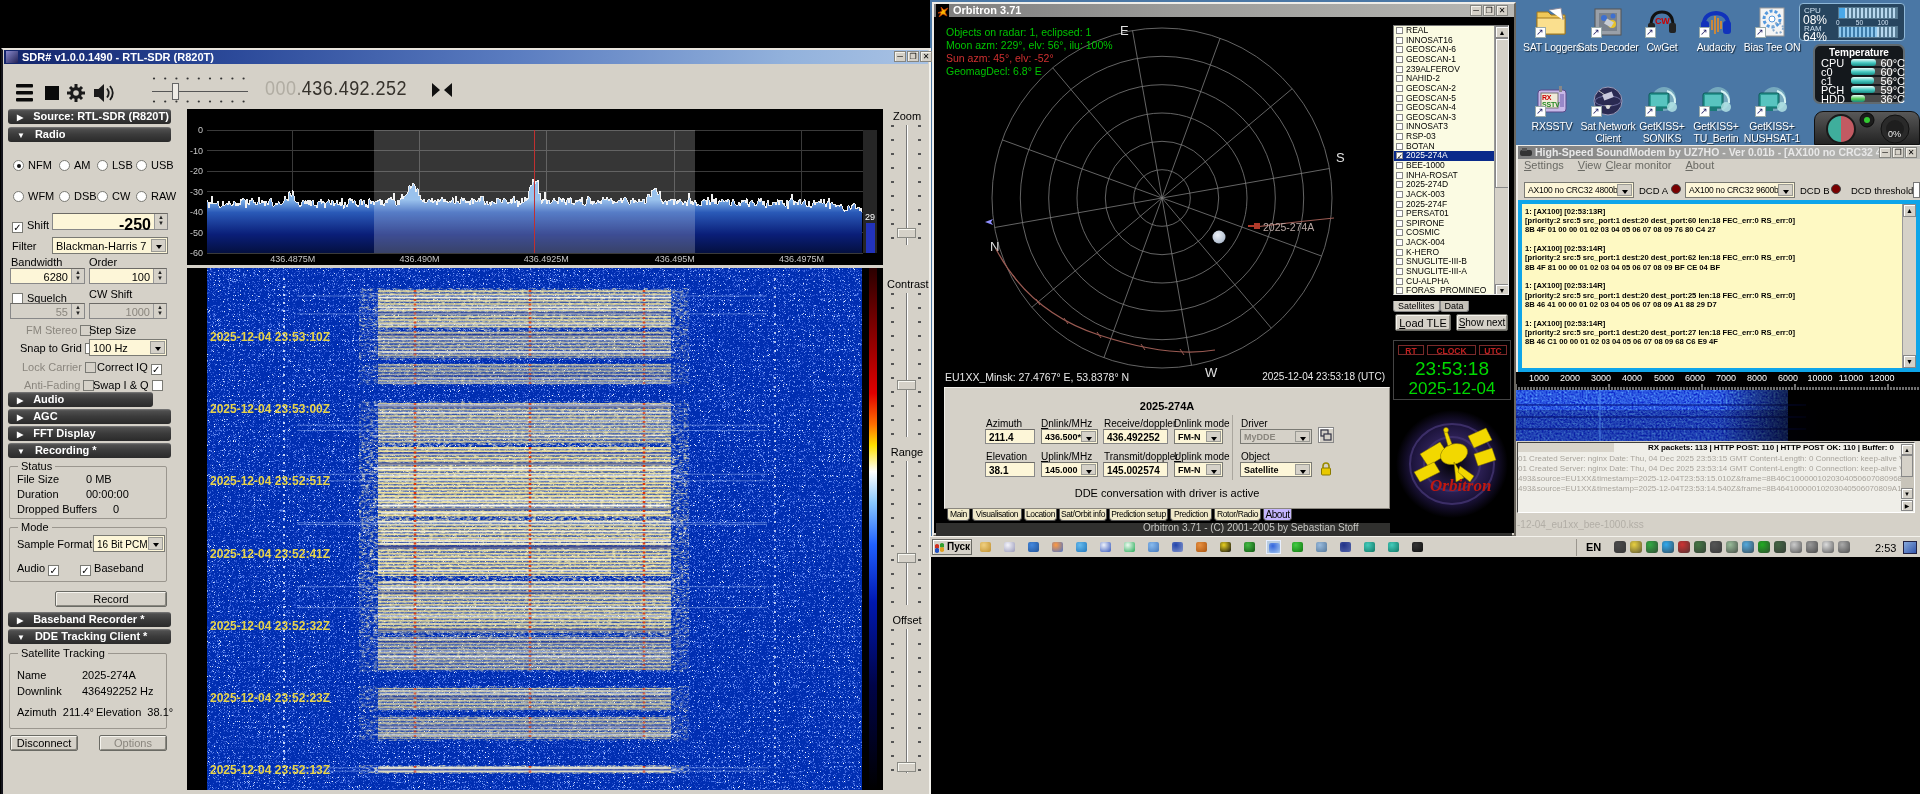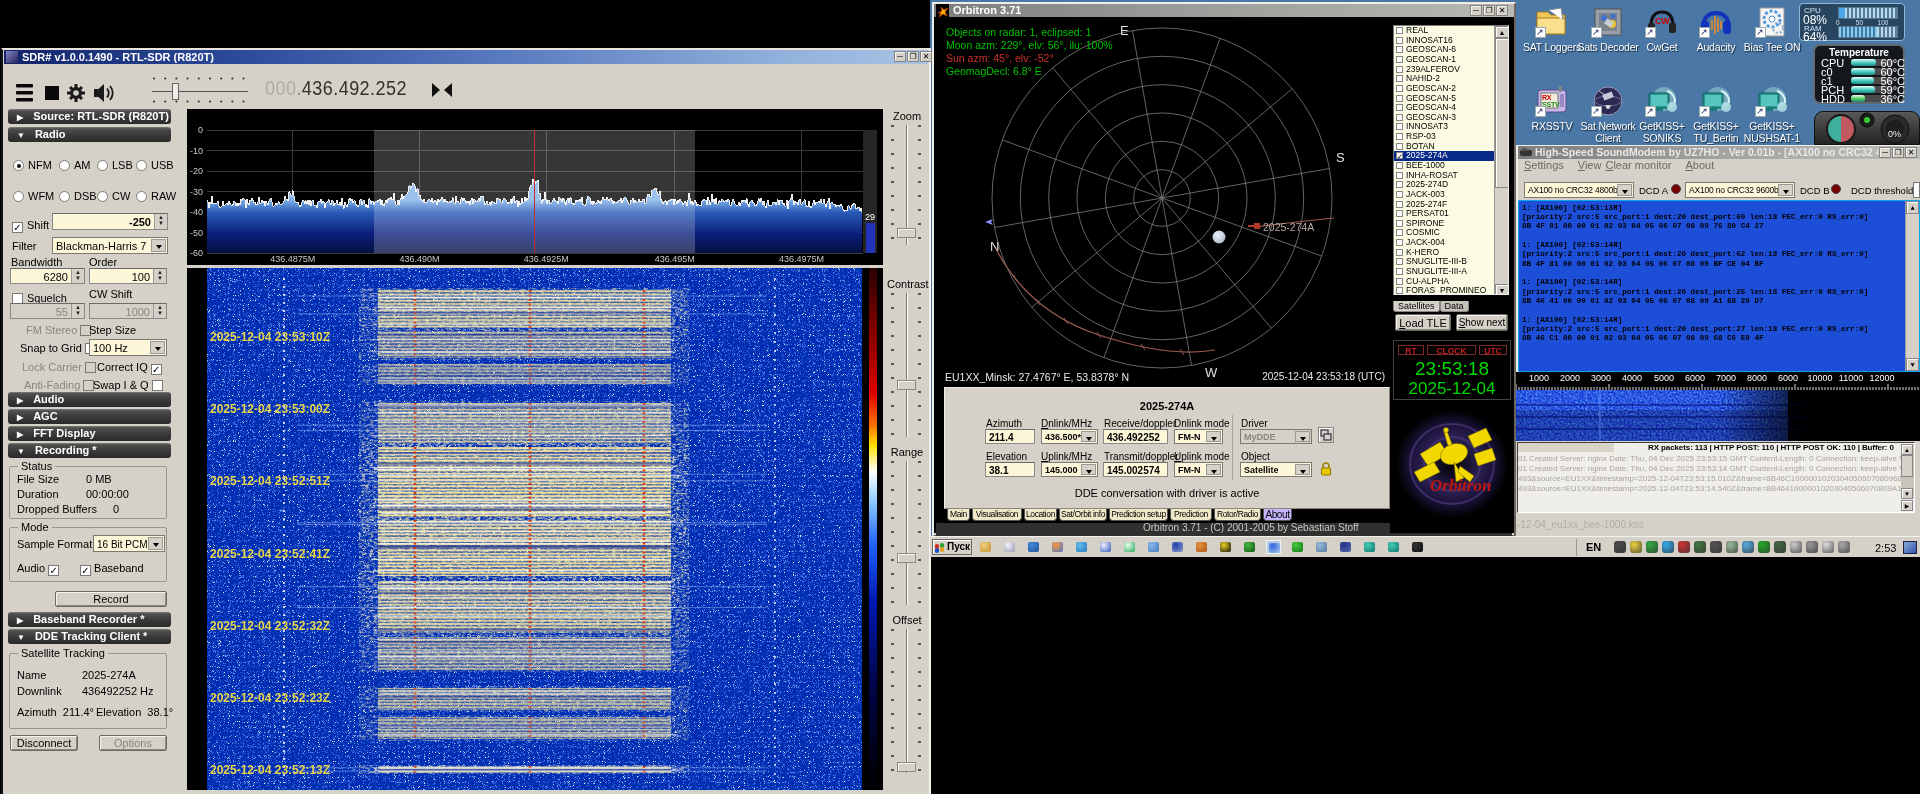--- a/index.html
+++ b/index.html
@@ -276,21 +276,21 @@
     <div class="abs" style="left:13px;top:155px;"><span class="rad on"></span><span class="lbl" style="margin-left:4px;">NFM</span></div>
     <div class="abs" style="left:59px;top:155px;"><span class="rad"></span><span class="lbl" style="margin-left:4px;">AM</span></div>
     <div class="abs" style="left:97px;top:155px;"><span class="rad"></span><span class="lbl" style="margin-left:4px;">LSB</span></div>
     <div class="abs" style="left:136px;top:155px;"><span class="rad"></span><span class="lbl" style="margin-left:4px;">USB</span></div>
     <div class="abs" style="left:13px;top:186px;"><span class="rad"></span><span class="lbl" style="margin-left:4px;">WFM</span></div>
     <div class="abs" style="left:59px;top:186px;"><span class="rad"></span><span class="lbl" style="margin-left:4px;">DSB</span></div>
     <div class="abs" style="left:97px;top:186px;"><span class="rad"></span><span class="lbl" style="margin-left:4px;">CW</span></div>
     <div class="abs" style="left:136px;top:186px;"><span class="rad"></span><span class="lbl" style="margin-left:4px;">RAW</span></div>
     <div class="abs" style="left:12px;top:215px;"><span class="cb">✓</span><span class="lbl" style="margin-left:4px;">Shift</span></div>
     <div class="abs inp" style="left:52px;top:213px;width:116px;height:17px;">
-      <div style="position:absolute;right:16px;top:2px;font-weight:bold;font-size:11px;">-250</div>
+      <div style="position:absolute;right:16px;top:2px;font-weight:bold;font-size:16px;">-250</div>
       <div class="spin">▲<br>▼</div>
     </div>
     <div class="abs lbl" style="left:12px;top:240px;">Filter</div>
     <div class="abs combo" style="left:52px;top:237px;width:116px;height:17px;">
       <div style="margin:2px 0 0 3px;">Blackman-Harris 7</div>
       <div class="da"></div>
     </div>
     <div class="abs lbl" style="left:11px;top:256px;">Bandwidth</div>
     <div class="abs lbl" style="left:89px;top:256px;">Order</div>
     <div class="abs inp" style="left:10px;top:268px;width:75px;height:16px;">
@@ -315,21 +315,21 @@
     <div class="abs lbl" style="left:89px;top:324px;">Step Size</div>
     <div class="abs lbl" style="left:20px;top:342px;">Snap to Grid <span class="cb"></span></div>
     <div class="abs combo" style="left:89px;top:339px;width:78px;height:17px;">
       <div style="margin:2px 0 0 3px;">100 Hz</div>
       <div class="da"></div>
     </div>
     <div class="abs dlbl" style="left:22px;top:361px;">Lock Carrier <span class="cb dis"></span></div>
     <div class="abs lbl" style="left:97px;top:361px;">Correct IQ <span class="cb">✓</span></div>
     <div class="abs dlbl" style="left:24px;top:379px;">Anti-Fading <span class="cb dis"></span></div>
     <div class="abs lbl" style="left:93px;top:379px;">Swap I &amp; Q <span class="cb"></span></div>
-    <div class="abs hdr" style="left:8px;top:392px;width:163px;height:15px;line-height:15px;"><span class="tri">▶</span>Audio</div>
+    <div class="abs hdr" style="left:8px;top:392px;width:145px;height:15px;line-height:15px;"><span class="tri">▶</span>Audio</div>
     <div class="abs hdr" style="left:8px;top:409px;width:163px;height:15px;line-height:15px;"><span class="tri">▶</span>AGC</div>
     <div class="abs hdr" style="left:8px;top:426px;width:163px;height:15px;line-height:15px;"><span class="tri">▶</span>FFT Display</div>
     <div class="abs hdr" style="left:8px;top:443px;width:163px;height:15px;line-height:15px;"><span class="tri">▼</span>Recording *</div>
     <div class="abs grp" style="left:9px;top:466px;width:158px;height:53px;">
 <div class="leg">Status</div>
 <div class="abs lbl" style="left:7px;top:6px;">File Size</div>
       <div class="abs lbl" style="left:76px;top:6px;">0 MB</div>
 <div class="abs lbl" style="left:7px;top:21px;">Duration</div>
       <div class="abs lbl" style="left:76px;top:21px;">00:00:00</div>
 <div class="abs lbl" style="left:7px;top:36px;">Dropped Buffers</div>
@@ -931,21 +931,21 @@
     <div class="abs" style="left:1639px;top:185px;font-size:9.5px;color:#000;">DCD A</div>
     <div class="abs" style="left:1671px;top:184px;width:10px;height:10px;border-radius:50%;background:#7a0000;border:1px solid #444;"></div>
     <div class="abs combo" style="left:1685px;top:182px;width:110px;height:16px;">
       <div style="margin:2px 0 0 3px;font-size:8.5px;white-space:nowrap;letter-spacing:-0.2px;">AX100 no CRC32 9600bd</div>
       <div class="da"></div>
     </div>
     <div class="abs" style="left:1800px;top:185px;font-size:9.5px;color:#000;">DCD B</div>
     <div class="abs" style="left:1831px;top:184px;width:10px;height:10px;border-radius:50%;background:#7a0000;border:1px solid #444;"></div>
     <div class="abs" style="left:1851px;top:185px;font-size:9.5px;color:#000;white-space:nowrap;">DCD threshold</div>
     <div class="abs" style="left:1913px;top:182px;width:7px;height:16px;background:#fff;border:1px solid #777;"></div>
-    <div class="abs" style="left:1518px;top:200px;width:402px;height:172px;background:#1d4ed8;border:1px solid #0ea5e9;font-family:Liberation Mono, monospace;font-size:7.6px;color:#000;overflow:hidden;">
+    <div class="abs" style="left:1518px;top:200px;width:402px;height:172px;background:#fef9c3;border:4px solid #0ea5e9;font-family:Liberation Sans, sans-serif;font-size:7.6px;color:#000;overflow:hidden;">
       <div class="abs" style="left:3px;top:3px;white-space:nowrap;font-weight:bold;">1:&nbsp;[AX100]&nbsp;[02:53:13R]</div>
       <div class="abs" style="left:3px;top:12px;white-space:nowrap;font-weight:bold;">[priority:2&nbsp;src:5&nbsp;src_port:1&nbsp;dest:20&nbsp;dest_port:60&nbsp;len:18&nbsp;FEC_err:0&nbsp;RS_err:0]</div>
       <div class="abs" style="left:3px;top:21px;white-space:nowrap;font-weight:bold;">8B&nbsp;4F&nbsp;01&nbsp;00&nbsp;00&nbsp;01&nbsp;02&nbsp;03&nbsp;04&nbsp;05&nbsp;06&nbsp;07&nbsp;08&nbsp;09&nbsp;76&nbsp;80&nbsp;C4&nbsp;27</div>
       <div class="abs" style="left:3px;top:31px;white-space:nowrap;font-weight:bold;"></div>
       <div class="abs" style="left:3px;top:40px;white-space:nowrap;font-weight:bold;">1:&nbsp;[AX100]&nbsp;[02:53:14R]</div>
       <div class="abs" style="left:3px;top:49px;white-space:nowrap;font-weight:bold;">[priority:2&nbsp;src:5&nbsp;src_port:1&nbsp;dest:20&nbsp;dest_port:62&nbsp;len:18&nbsp;FEC_err:0&nbsp;RS_err:0]</div>
       <div class="abs" style="left:3px;top:59px;white-space:nowrap;font-weight:bold;">8B&nbsp;4F&nbsp;81&nbsp;00&nbsp;00&nbsp;01&nbsp;02&nbsp;03&nbsp;04&nbsp;05&nbsp;06&nbsp;07&nbsp;08&nbsp;09&nbsp;BF&nbsp;CE&nbsp;04&nbsp;BF</div>
       <div class="abs" style="left:3px;top:68px;white-space:nowrap;font-weight:bold;"></div>
       <div class="abs" style="left:3px;top:77px;white-space:nowrap;font-weight:bold;">1:&nbsp;[AX100]&nbsp;[02:53:14R]</div>
       <div class="abs" style="left:3px;top:87px;white-space:nowrap;font-weight:bold;">[priority:2&nbsp;src:5&nbsp;src_port:1&nbsp;dest:20&nbsp;dest_port:25&nbsp;len:18&nbsp;FEC_err:0&nbsp;RS_err:0]</div>

